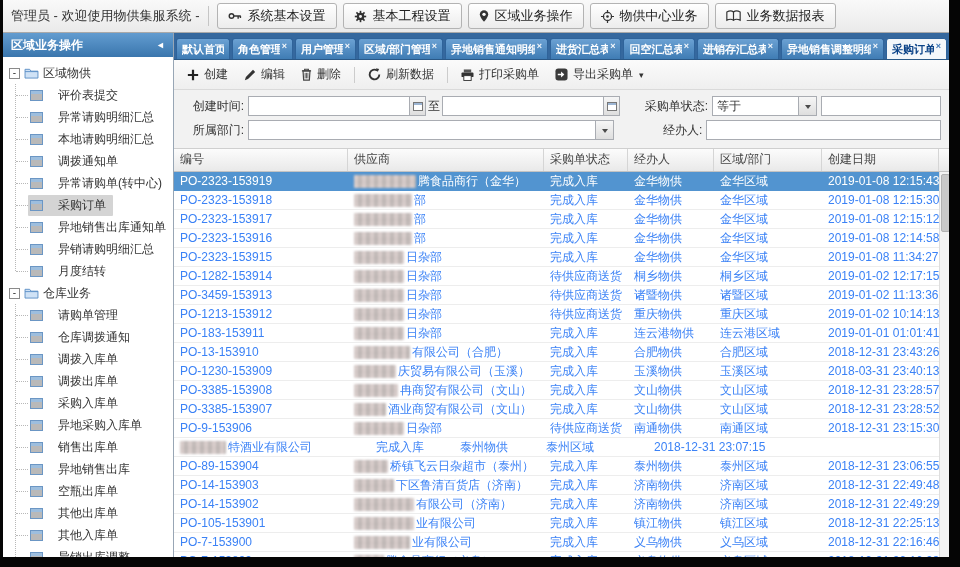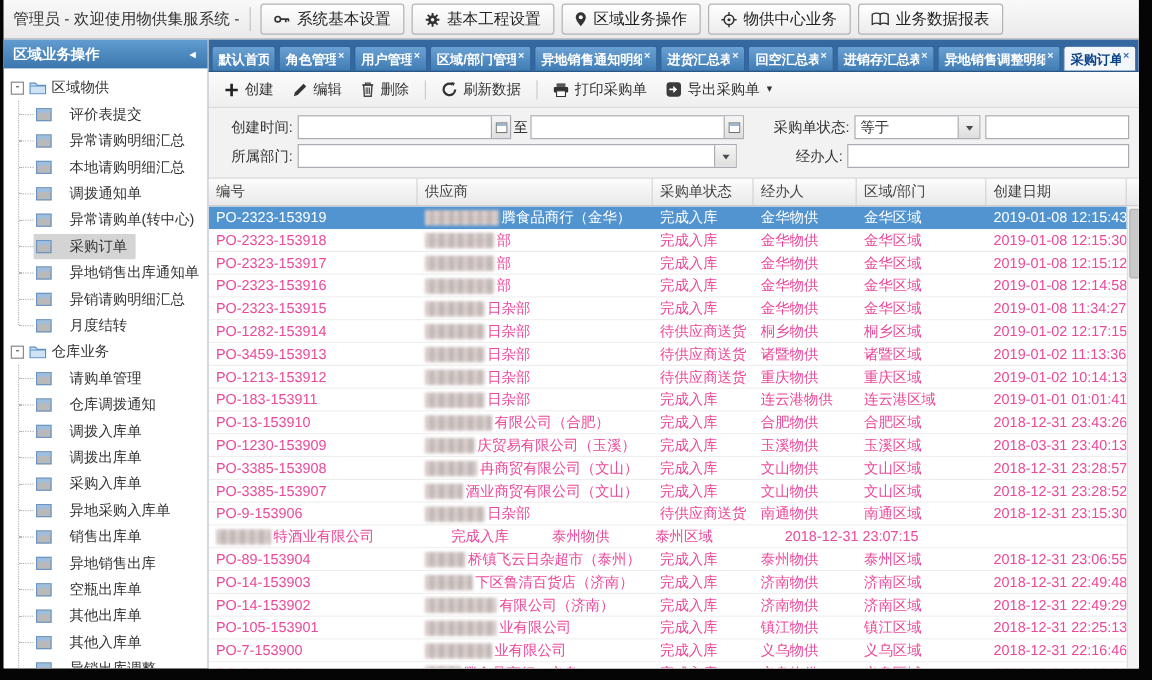--- a/index.html
+++ b/index.html
@@ -64,21 +64,21 @@
   .dtrig{width:15px;height:100%;border-left:1px solid #a9acb2;background:linear-gradient(#f6f6f6,#dedede);display:inline-flex;align-items:center;justify-content:center;cursor:pointer;}
   .tolab{width:16px;text-align:center;flex:0 0 16px;}
 
   
   .grid{flex:1;display:flex;flex-direction:column;min-height:0;background:#fff;}
   .ghead{display:flex;height:22px;flex:0 0 22px;background:linear-gradient(#fcfcfc,#e9e9e9);border-bottom:1px solid #c3c3c3;font-size:12px;color:#444;}
   .gh{box-sizing:border-box;padding:0 6px;line-height:21px;border-right:1px solid #d5d5d5;white-space:nowrap;overflow:hidden;}
   .gh.fill{flex:1;border-right:none;}
   .gbodywrap{flex:1;position:relative;overflow:hidden;}
   .gbody{position:absolute;left:0;top:0;right:10px;bottom:0;overflow:hidden;}
-  .grow{display:flex;height:19px;box-sizing:border-box;border-bottom:1px solid #ededed;font-size:12px;color:#ec4899;background:#fff;align-items:center;}
+  .grow{display:flex;height:19px;box-sizing:border-box;border-bottom:1px solid #ededed;font-size:12px;color:#3b82f6;background:#fff;align-items:center;}
   .grow.selected{background:#5294d0;border-bottom-color:#5294d0;color:#fff;}
   .gc{box-sizing:border-box;padding:0 6px;white-space:nowrap;overflow:hidden;height:100%;display:flex;align-items:center;}
   .redact{height:13px;flex:0 0 auto;margin-right:2px;border-radius:1px;filter:blur(1.3px);background-image:repeating-linear-gradient(90deg,rgba(214,202,200,.85) 0 4px,rgba(188,180,178,.85) 4px 8px),repeating-linear-gradient(0deg,#e6dedc 0 4px,#cfc8c6 4px 8px);}
   .vscroll{position:absolute;top:0;right:0;bottom:0;width:10px;background:#f3f3f3;border-left:1px solid #dedede;box-sizing:border-box;}
   .vthumb{position:absolute;left:1px;top:2px;width:7px;height:56px;background:#c9c9c9;border:1px solid #b2b2b2;border-radius:2px;cursor:pointer;}
 </style>
 </head>
 <body>
 
 <div class="stage">

